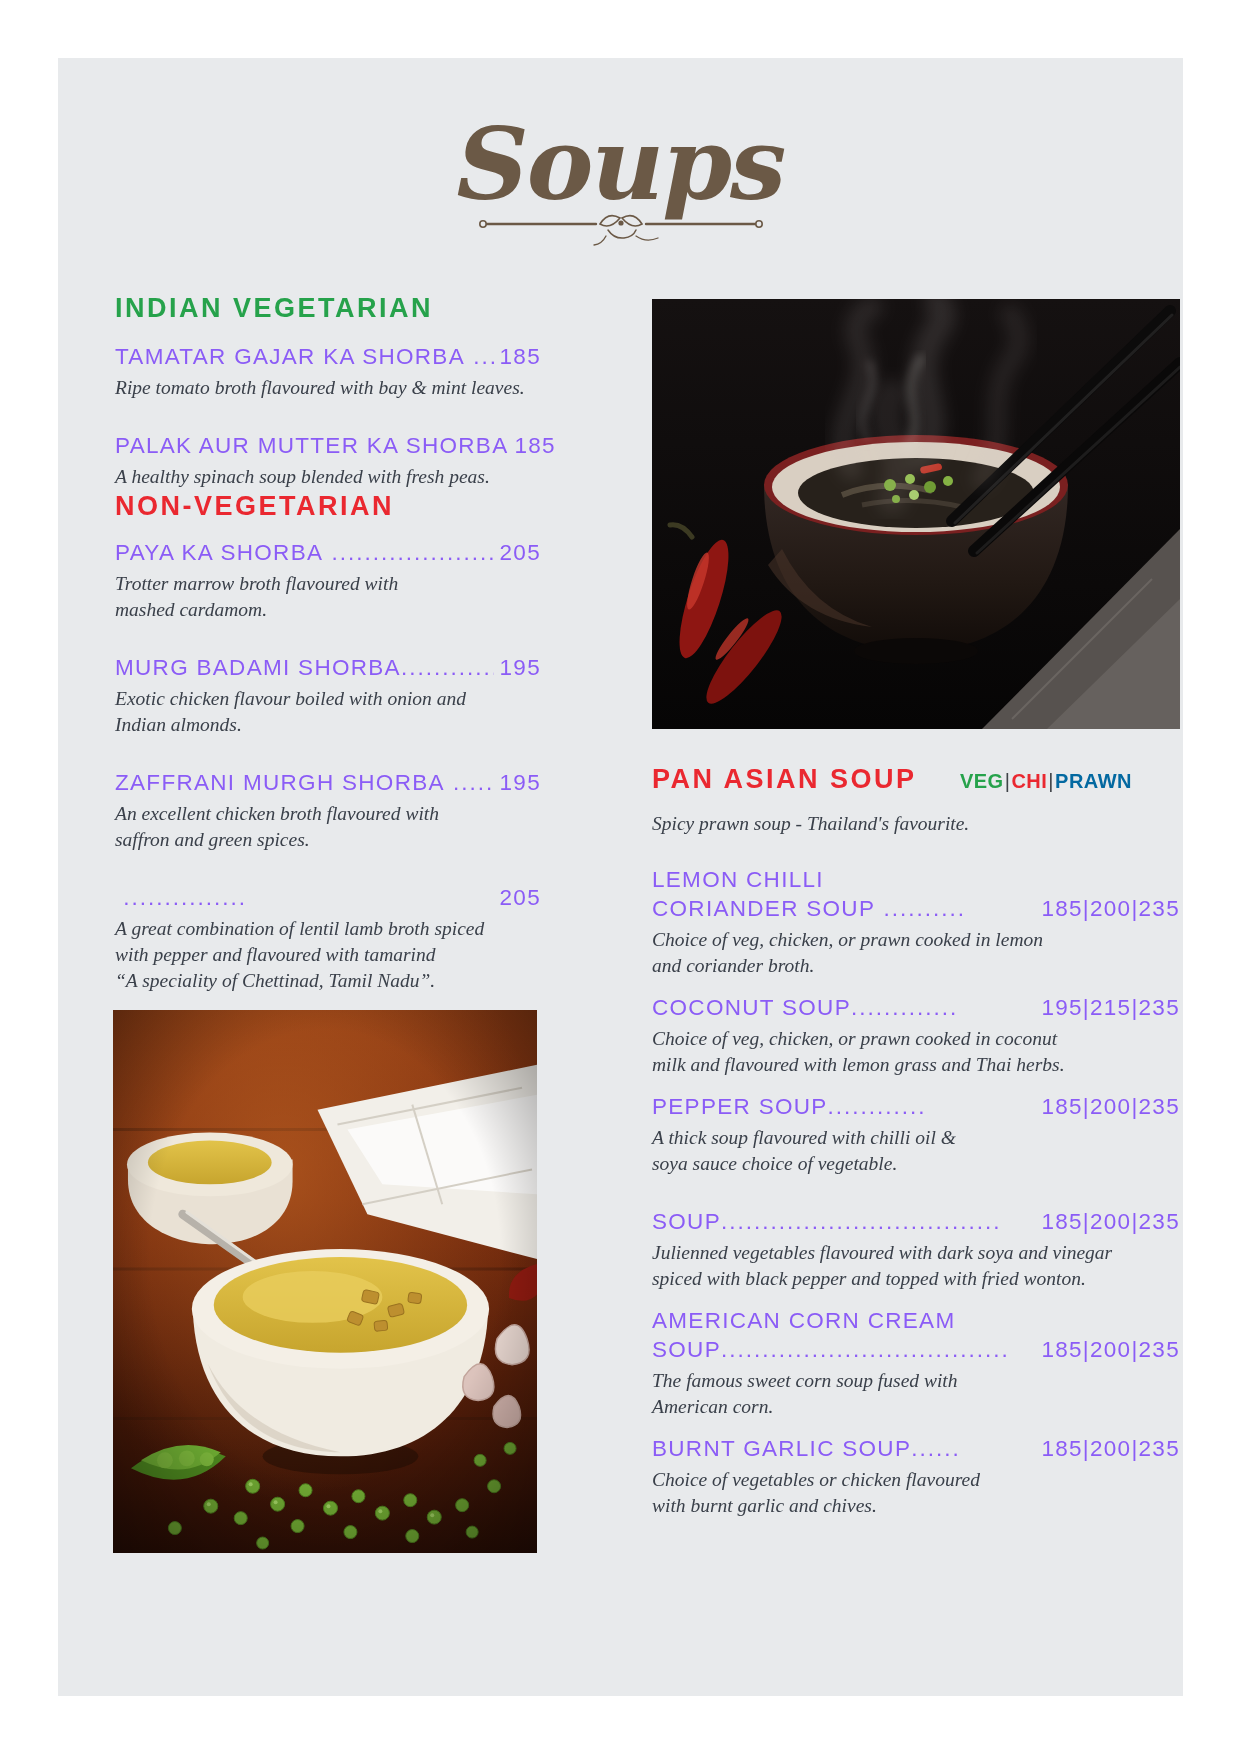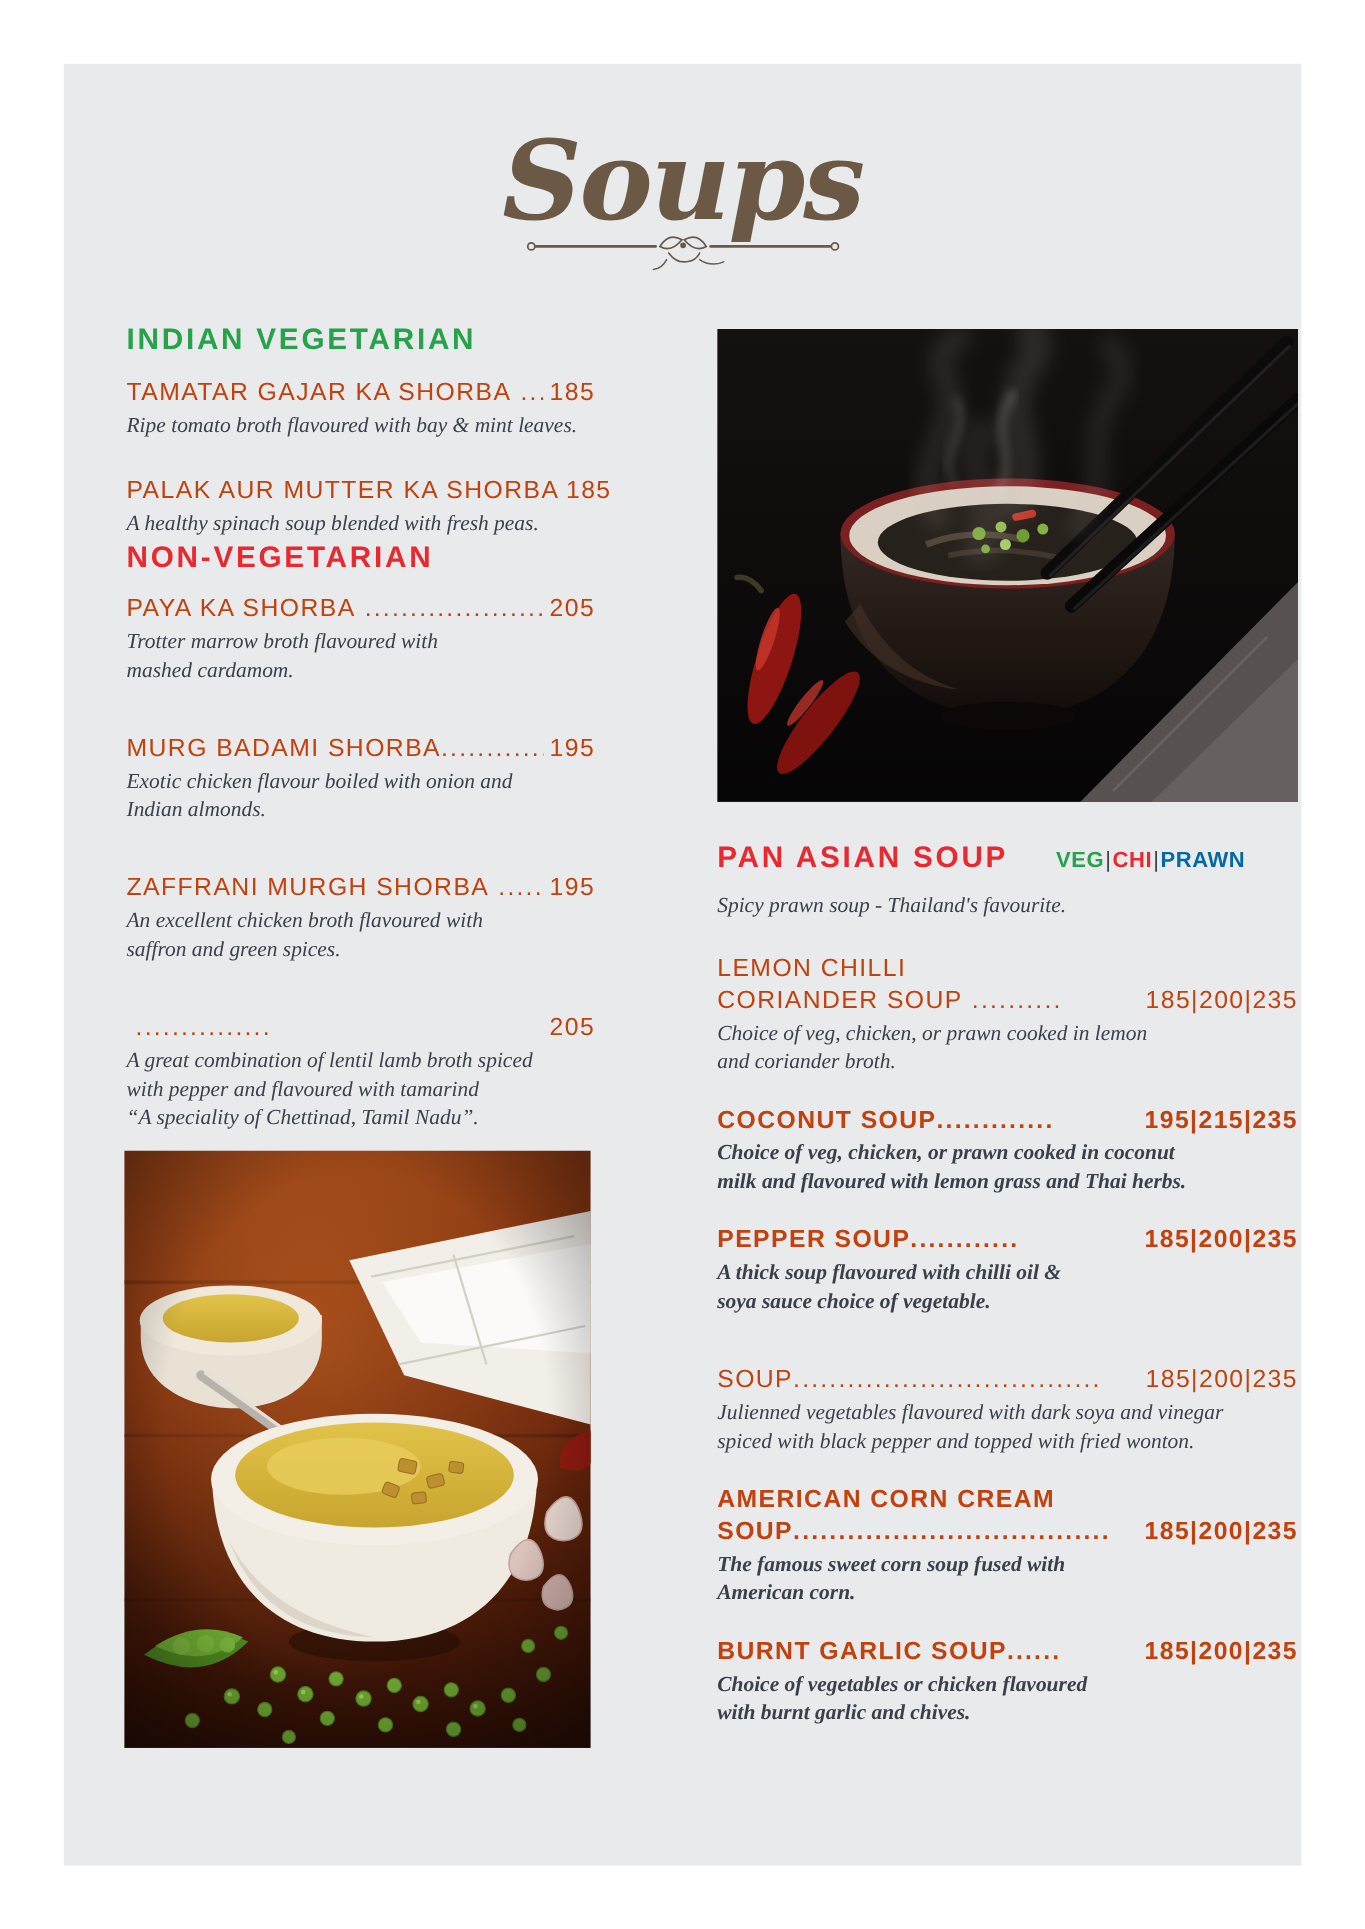--- a/index.html
+++ b/index.html
@@ -14,25 +14,25 @@
   .ornament{display:block;margin:-6px auto 0 auto;}
 
   
   .col-left{position:absolute;left:57px;top:234px;width:426px;}
   .col-right{position:absolute;left:594px;top:241px;width:528px;}
 
   h2.section{font-size:27px;font-weight:bold;letter-spacing:2.5px;margin:0;line-height:32px;}
   .green{color:#26a24b;}
   .red{color:#ea2830;}
 
-  .item{margin-top:42px;}
-  .mt16{margin-top:16px;} .mt18{margin-top:18px;} .mt24{margin-top:24px;font-weight:bold;}
+  .item{margin-top:30px;}
+  .mt16{margin-top:16px;} .mt18{margin-top:18px;} .mt24{margin-top:14px;}
   .mt28{margin-top:28px;} .mt30{margin-top:30px;} .mt34{margin-top:34px;}
 
-  .line{display:flex;align-items:baseline;font-size:22.5px;color:#c2410c;
+  .line{display:flex;align-items:baseline;font-size:22.5px;color:#8b5cf6;
         letter-spacing:1.3px;line-height:29px;}
   .nm{white-space:pre;}
   .dots{white-space:pre;overflow:hidden;flex-shrink:1;letter-spacing:2px;}
   .pr{margin-left:auto;padding-left:6px;white-space:pre;}
   .desc{font-family:"Liberation Serif",serif;font-style:italic;font-size:19.5px;
         line-height:26px;color:#3a404a;white-space:pre-line;margin-top:4px;}
 
   .heading-row{display:flex;align-items:baseline;margin-top:34px;}
   .legend{margin-left:auto;margin-right:48px;font-size:20px;font-weight:bold;letter-spacing:.5px;}
   .lg-veg{color:#26a24b;} .lg-chi{color:#ea2830;} .lg-prawn{color:#0369a1;}

